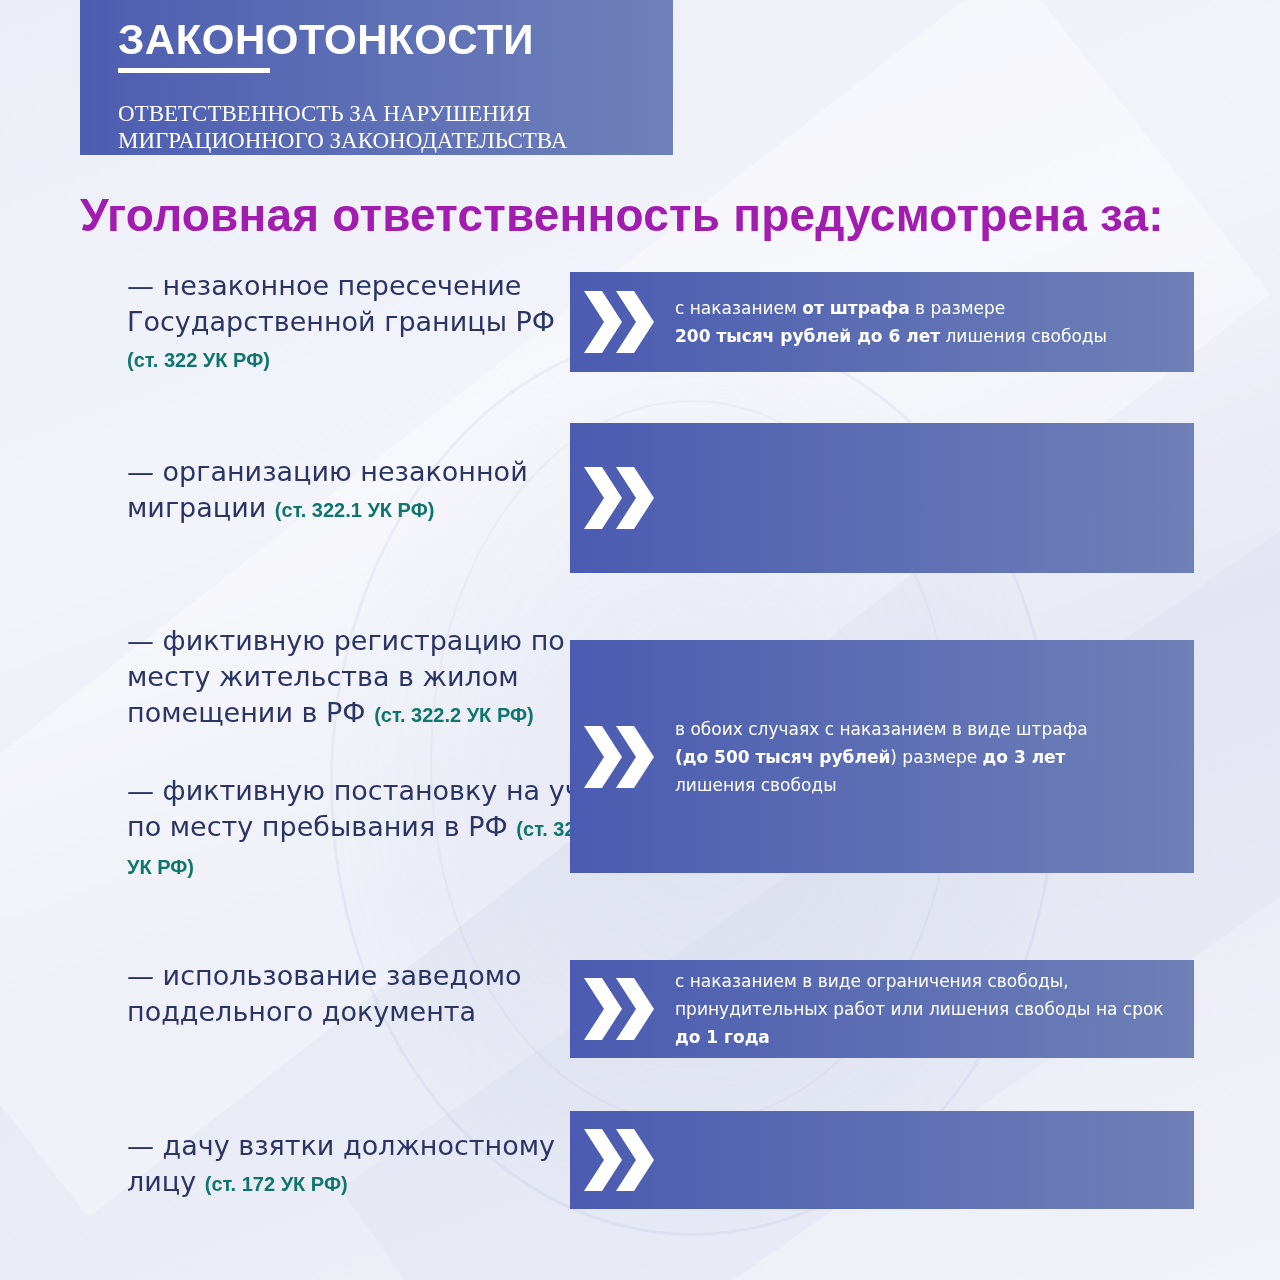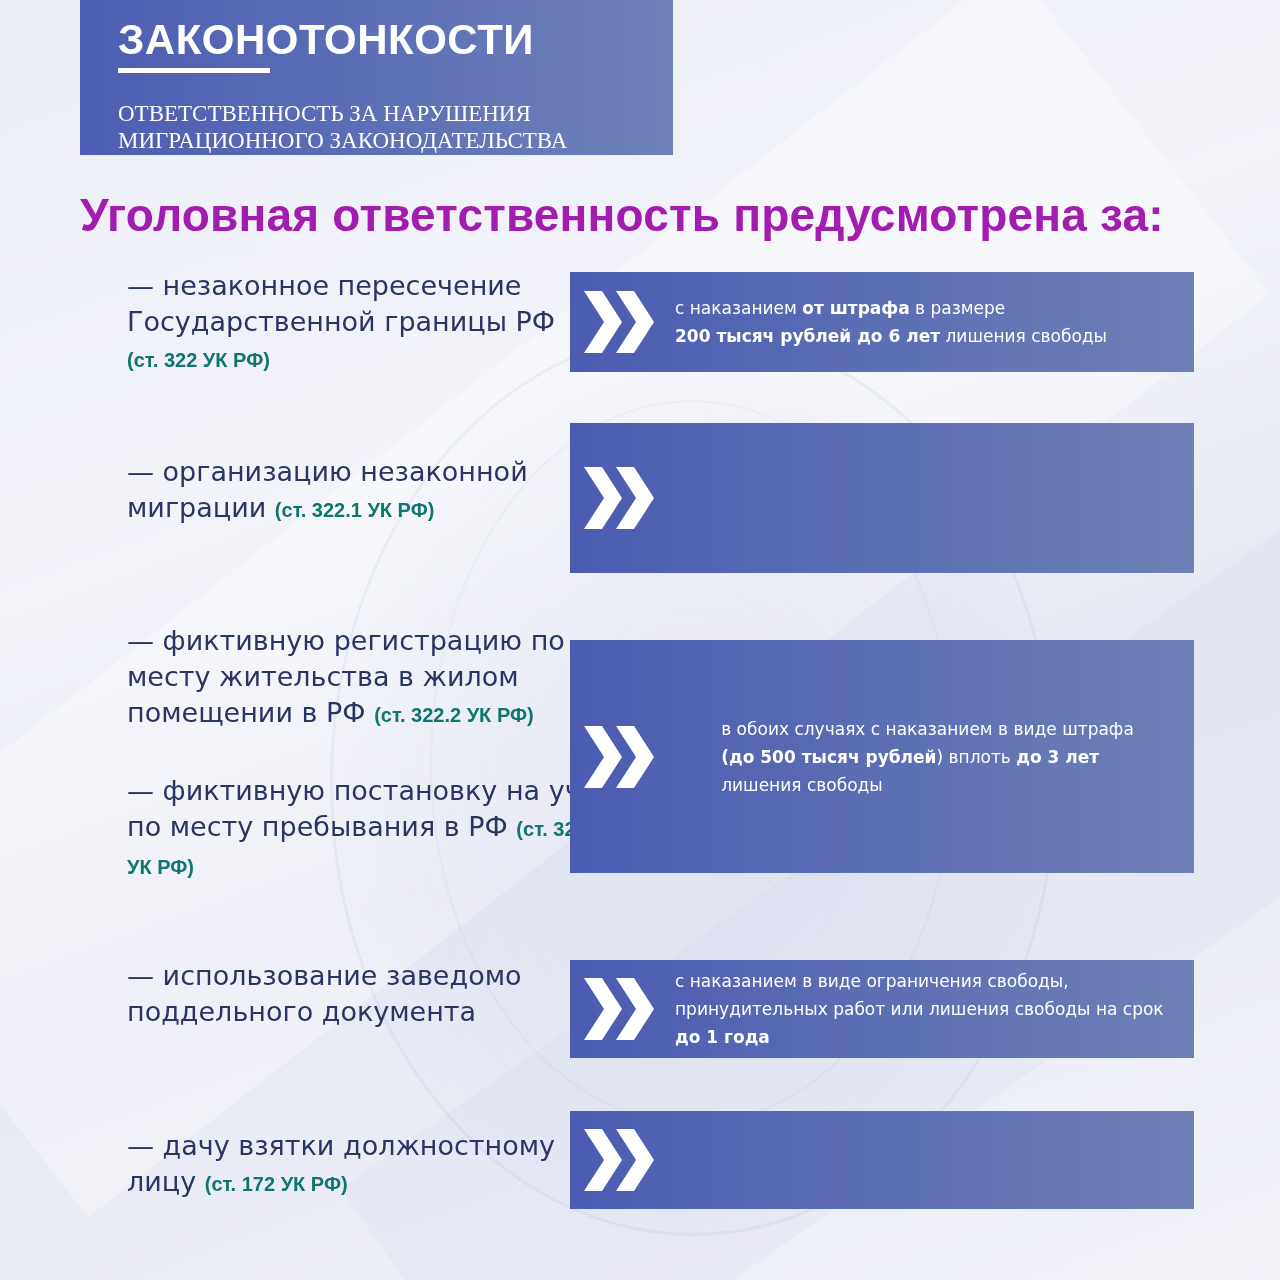--- a/index.html
+++ b/index.html
@@ -111,27 +111,27 @@
 </div>
 
 <div class="crime" style="top:623px;">
   <p><span>— фиктивную регистрацию по месту жительства в жилом помещении в РФ</span>
   <span class="art">(ст. 322.2 УК РФ)</span></p>
 </div>
 <div class="crime" style="top:773px;">
   <p><span>— фиктивную постановку на учет по месту пребывания в РФ</span>
   <span class="art">(ст. 322.3 УК РФ)</span></p>
 </div>
-<div class="penalty" style="top:640px;height:233px;justify-content:center;">
+<div class="penalty" style="top:640px;height:233px;">
   <svg class="chev" viewBox="0 0 70 62">
       <polygon points="0,0 18,0 38,31 18,62 0,62 20,31" fill="#fff"></polygon>
       <polygon points="32,0 50,0 70,31 50,62 32,62 52,31" fill="#fff"></polygon>
     </svg>
   <div class="penalty-text">
-    <span>в обоих случаях с наказанием в виде штрафа </span><br><b>(до 500 тысяч рублей</b><span>) вплоть </span><b>до 3 лет</b><br><span> лишения свободы</span>
+    <span>в обоих случаях с наказанием в виде штрафа </span><br><b>(до 500 тысяч рублей</b><span>) размере </span><b>до 3 лет</b><br><span> лишения свободы</span>
   </div>
 </div>
 
 <div class="crime" style="top:958px;">
   <p><span>— использование заведомо поддельного документа</span>
   </p>
 </div>
 <div class="penalty" style="top:960px;height:98px;">
   <svg class="chev" viewBox="0 0 70 62">
       <polygon points="0,0 18,0 38,31 18,62 0,62 20,31" fill="#fff"></polygon>

